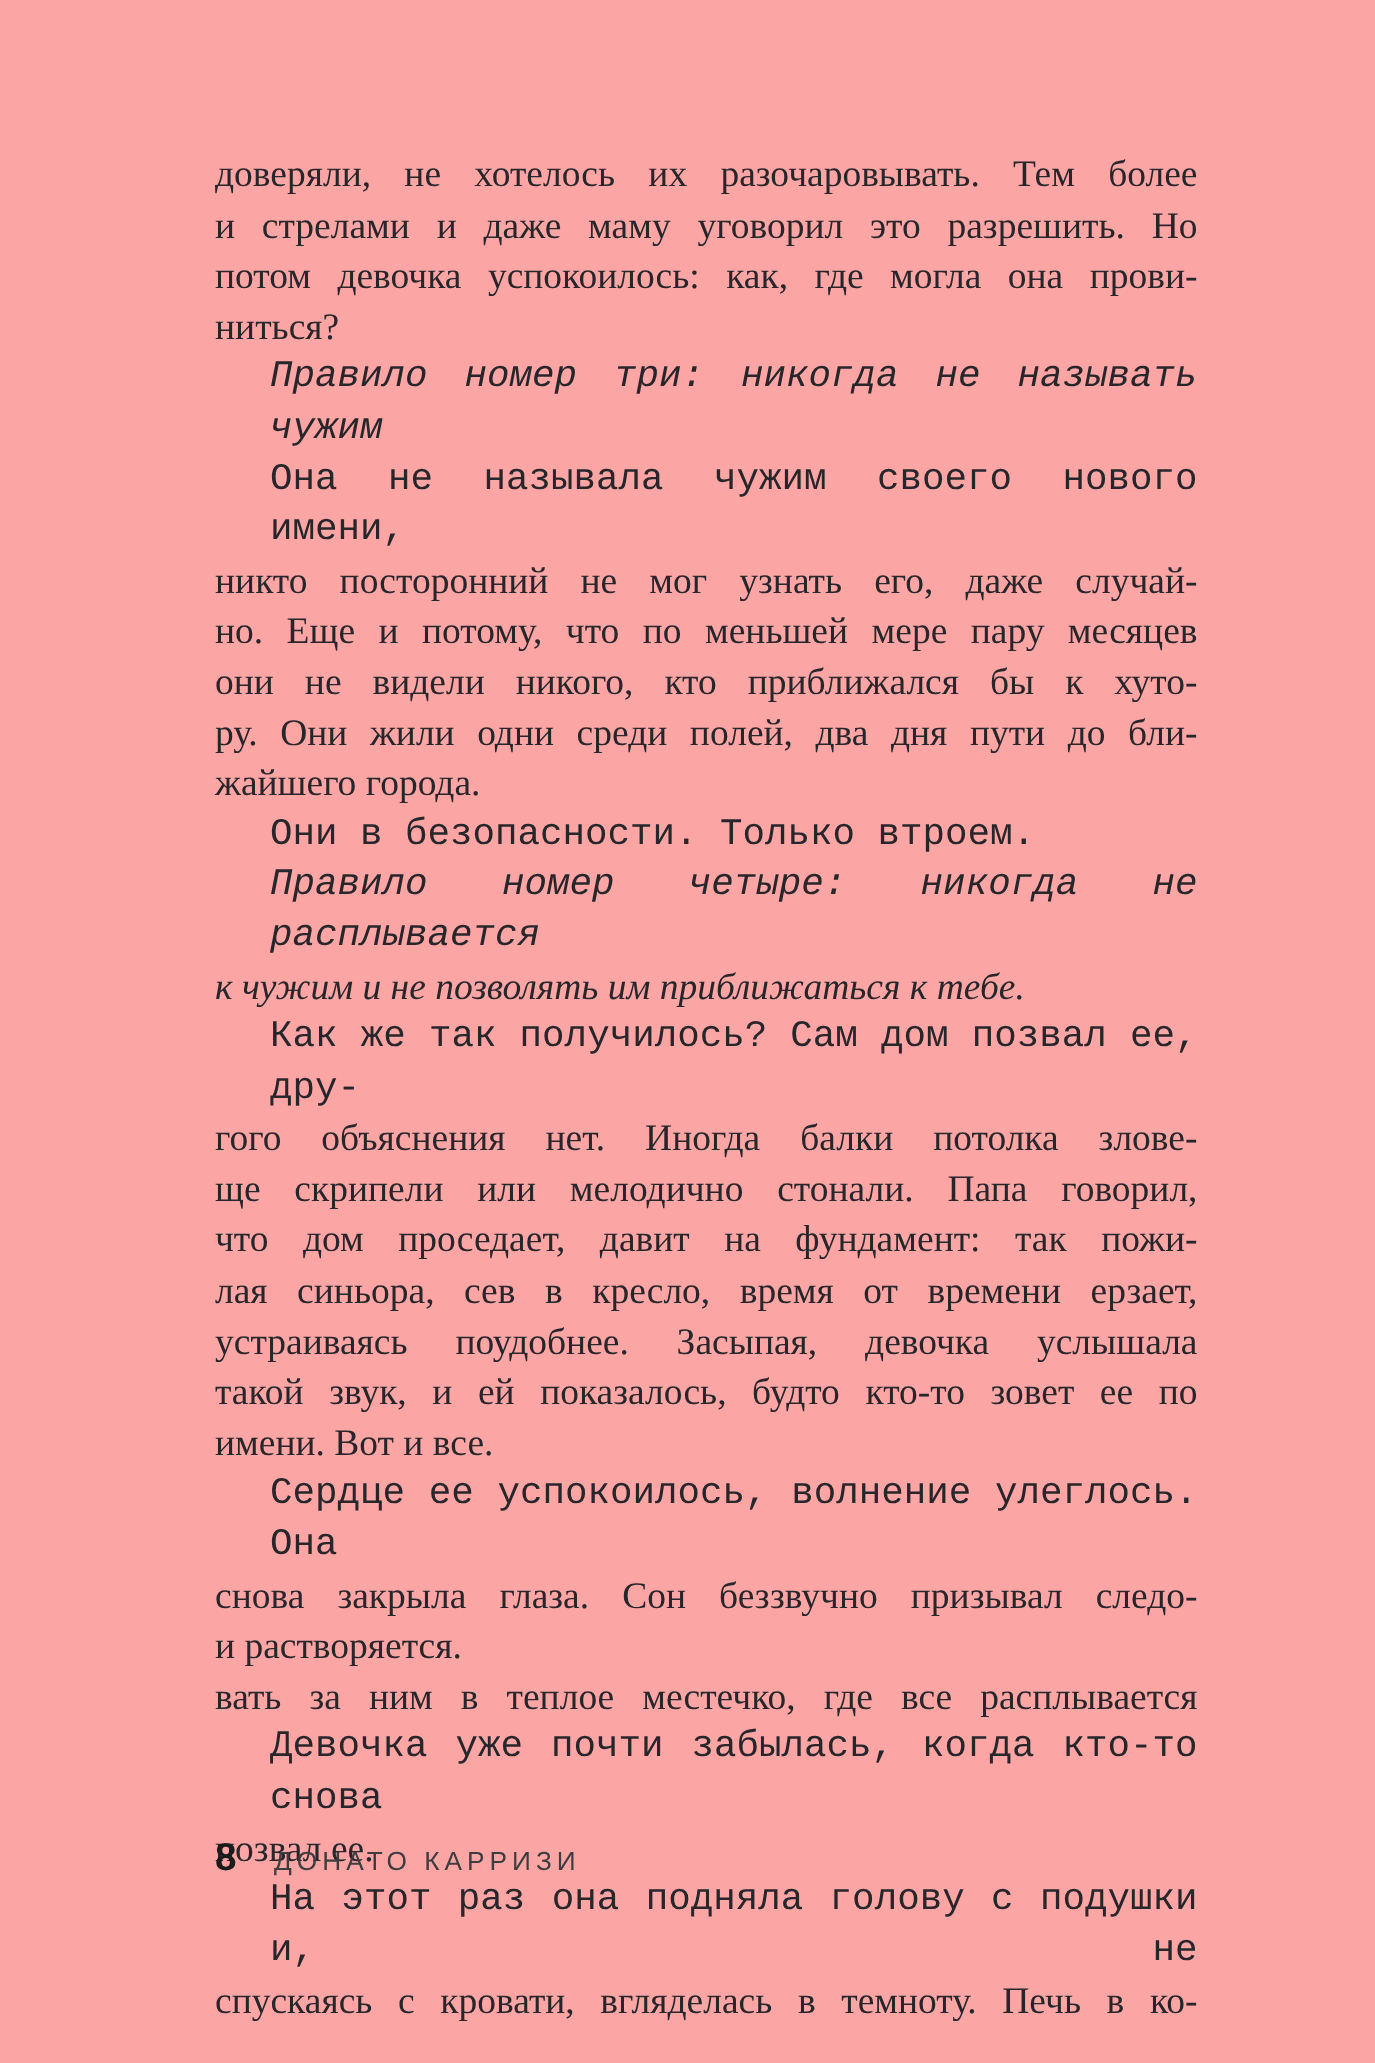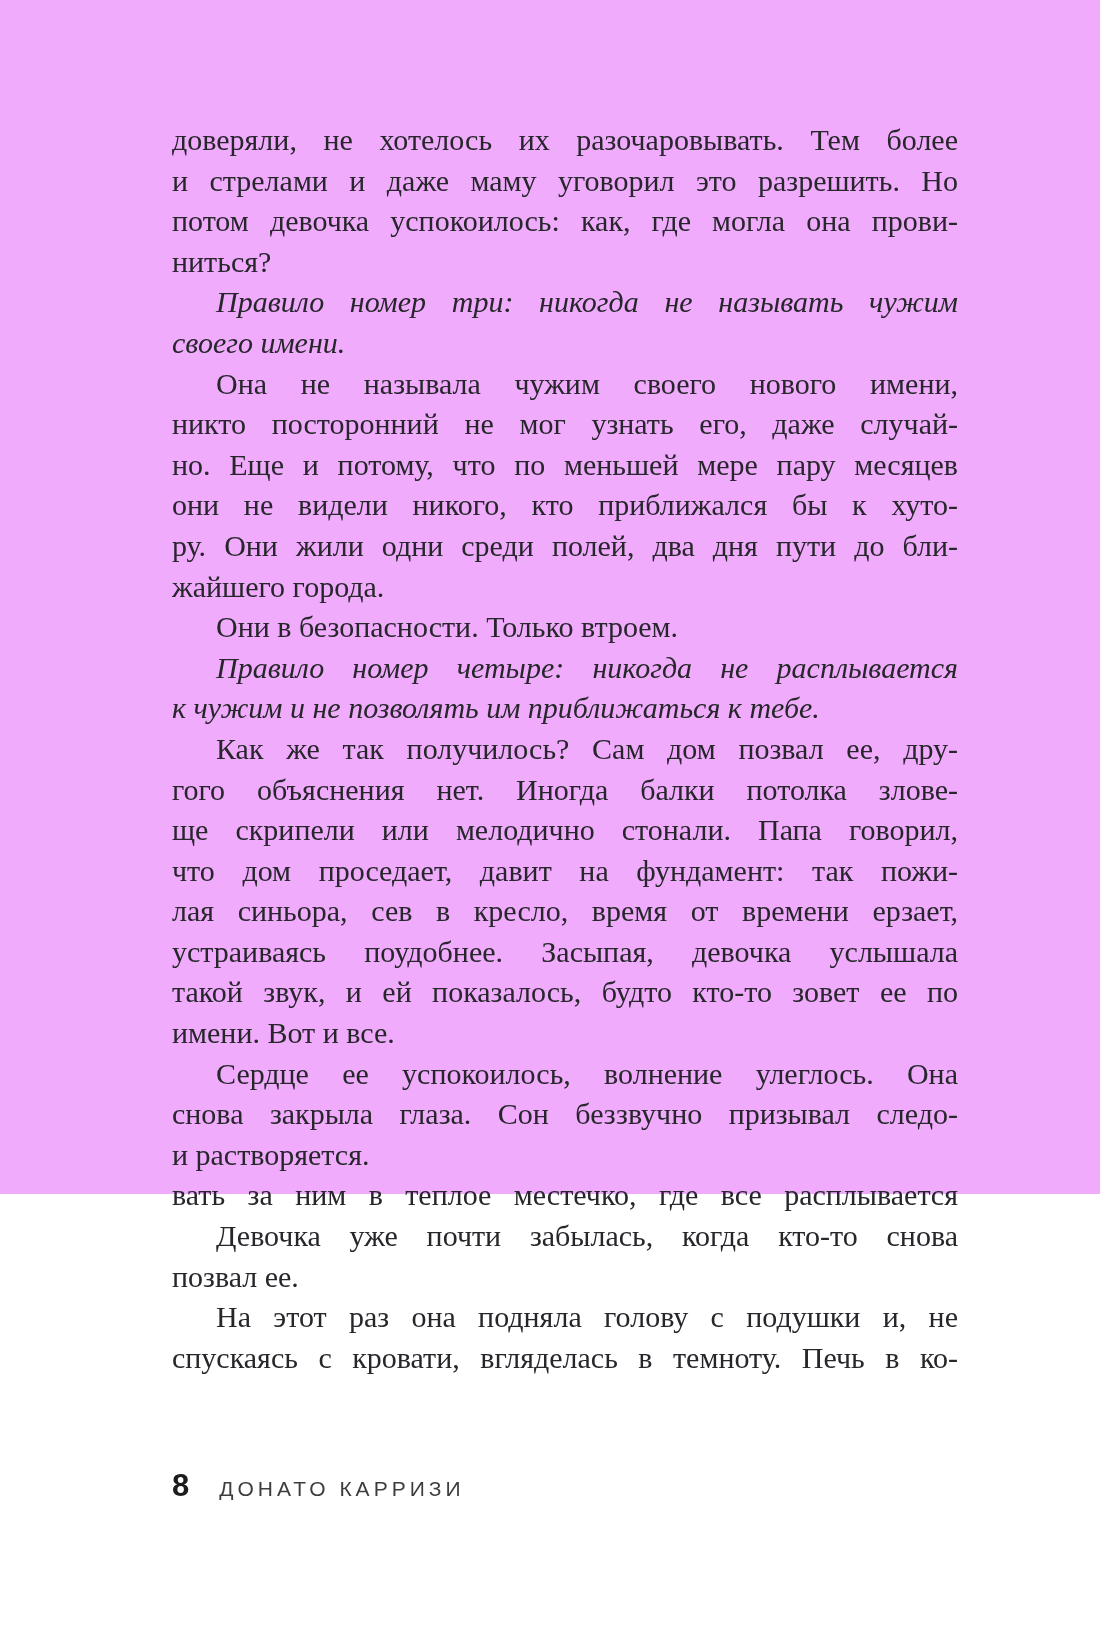--- a/index.html
+++ b/index.html
@@ -12,22 +12,22 @@
     background: #ffffff;
     position: relative;
     font-family: "Liberation Serif", serif;
     overflow: hidden;
   }
   .page {
     position: absolute;
     left: 0;
     top: 0;
     width: 1100px;
-    height: 1194px;
-    background: #f0abfc;
+    height: 1650px;
+    background: #fca5a5;
   }
   .text-block {
     position: absolute;
     left: 172px;
     top: 120px;
     width: 786px;
     color: #26262b;
     font-size: 30px;
     line-height: 40.6px;
   }
@@ -35,20 +35,21 @@
     text-align: justify;
     text-align-last: justify;
     white-space: normal;
     min-height: 40.6px;
   }
   .line.end {
     text-align-last: left;
   }
   .line.indent {
     padding-left: 44px;
+    font-family: Liberation Mono, monospace;
   }
   .line.italic {
     font-style: italic;
   }
   .footer {
     position: absolute;
     left: 172px;
     top: 1468px;
     display: flex;
     align-items: baseline;
@@ -71,21 +72,20 @@
 <body>
 
 <div class="page">
 
   <div class="text-block" id="text-block">
       <div class="line">доверяли, не хотелось их разочаровывать. Тем более</div>
       <div class="line">и стрелами и даже маму уговорил это разрешить. Но</div>
       <div class="line">потом девочка успокоилось: как, где могла она прови-</div>
       <div class="line end">ниться?</div>
       <div class="line italic indent">Правило номер три: никогда не называть чужим</div>
-      <div class="line italic end">своего имени.</div>
       <div class="line indent">Она не называла чужим своего нового имени,</div>
       <div class="line">никто посторонний не мог узнать его, даже случай-</div>
       <div class="line">но. Еще и потому, что по меньшей мере пару месяцев</div>
       <div class="line">они не видели никого, кто приближался бы к хуто-</div>
       <div class="line">ру. Они жили одни среди полей, два дня пути до бли-</div>
       <div class="line end">жайшего города.</div>
       <div class="line indent end">Они в безопасности. Только втроем.</div>
       <div class="line italic indent">Правило номер четыре: никогда не расплывается</div>
       <div class="line italic end">к чужим и не позволять им приближаться к тебе.</div>
       <div class="line indent">Как же так получилось? Сам дом позвал ее, дру-</div>

